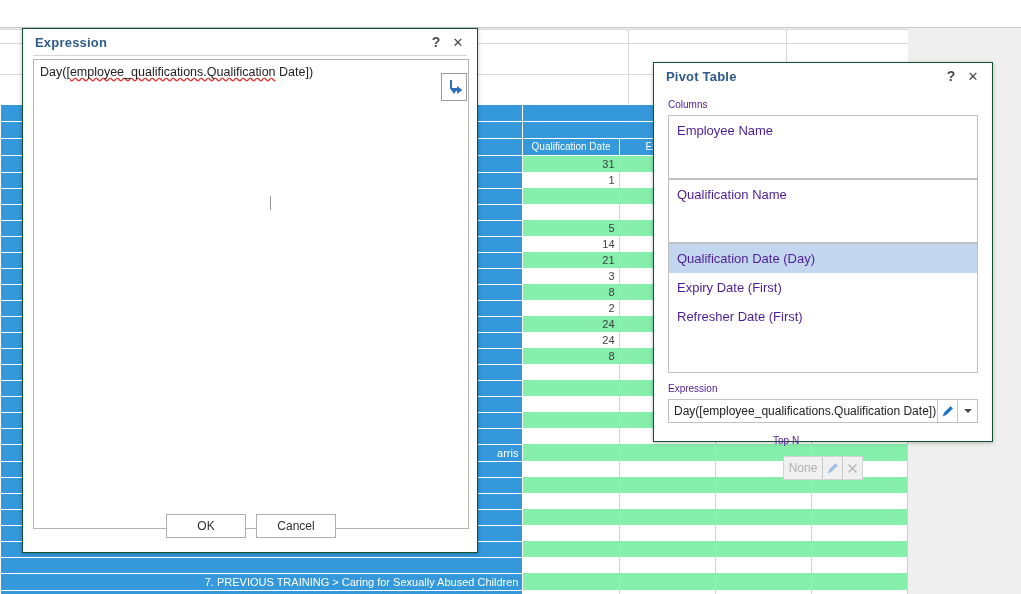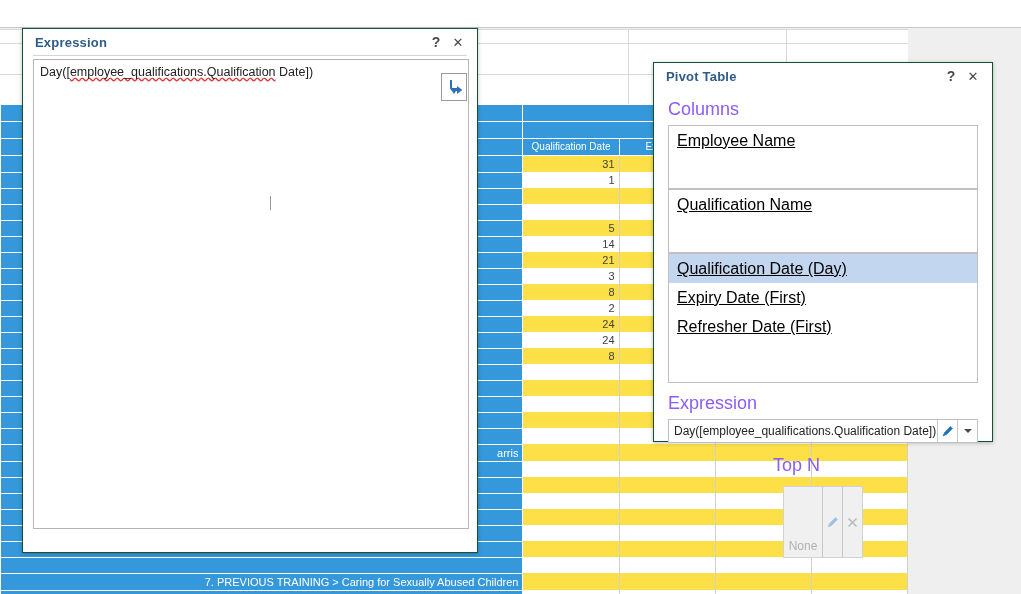--- a/index.html
+++ b/index.html
@@ -95,21 +95,21 @@
     font-size: 11px;
     padding-right: 6px;
   }
   .cellnum {
     text-align: right;
     color: #404040;
     border-left: 1px solid #d0d0d0;
     border-right: 1px solid #d0d0d0;
     font-size: 11px;
   }
-  tr.band-a td.cellnum { background: #fde047; padding-left: 6px; }
+  tr.band-a td.cellnum { background: #86efac; padding-left: 6px; }
   tr.band-b td.cellnum { background: #ffffff; }
 
   .col-rowlabel { width: 500px; }
   .col-data { width: 92px; }
 
   
   .dialog {
     position: absolute;
     background: #ffffff;
     border: 1px solid #14532d;
@@ -198,22 +198,22 @@
     display: flex; align-items: center; justify-content: center;
   }
 
   
   #pivot-dialog {
     left: 653px; top: 62px;
     width: 340px; height: 380px;
   }
   .pt-body { position: relative; padding: 0 14px; }
   .pt-label {
-    font-size: 18px;
-    color: #8b5cf6;
+    font-size: 10px;
+    color: #4c1d95;
     margin: 10px 0 5px 0;
   }
   .pt-label-row {
     display: flex;
     align-items: center;
     justify-content: space-between;
     margin: 10px 0 5px 0;
   }
   .pt-label-row .pt-label { margin: 0; }
   .pt-listbox {
@@ -221,24 +221,23 @@
     background: #ffffff;
     overflow: hidden;
   }
   .pt-listbox.h-col { height: 64px; }
   .pt-listbox.h-row { height: 64px; }
   .pt-listbox.h-sum { height: 130px; }
   .pt-item {
     height: 29px;
     line-height: 29px;
     padding: 0 8px;
-    font-size: 16px;
-    color: #000000;
+    font-size: 13px;
+    color: #4c1d95;
     white-space: nowrap;
-    text-decoration: underline;
   }
   .pt-item.selected { background: #c3d6ef; }
   .icon-btn {
     width: 24px; height: 24px;
     border: 1px solid #9a9a9a;
     background: #ffffff;
     display: flex; align-items: center; justify-content: center;
   }
 
   .pt-field {
@@ -250,21 +249,21 @@
   }
   .pt-field .val {
     flex: 1;
     padding: 0 5px;
     font-size: 12px;
     line-height: 22px;
     color: #232323;
     white-space: nowrap;
     overflow: hidden;
   }
-  .pt-field .val.placeholder { color: #a6a6a6; margin-top: 48px; }
+  .pt-field .val.placeholder { color: #a6a6a6; }
   .pt-field .fbtn {
     width: 20px;
     border-left: 1px solid #c8c8c8;
     display: flex; align-items: center; justify-content: center;
     background: #ffffff;
   }
   .pt-field.disabled { background: #f0f0f0; border-color: #d2d2d2; }
   .pt-field.disabled .val.placeholder { color: #b0b0b0; }
   .pt-field.disabled .fbtn { background: #f0f0f0; }
 
@@ -542,20 +541,24 @@
     </div>
 
     <div class="expr-insert-btn">
       <svg width="16" height="18" viewBox="0 0 16 18" aria-hidden="true">
         <path d="M5 2 L5 9 Q5 12 8 12 L11 12" stroke="#2f6fb5" stroke-width="2" fill="none"></path>
         <polygon points="11,6.5 15,12 7,12" fill="#2f6fb5" transform="rotate(90 11 12)"></polygon>
         <polygon points="8,16 4,10 12,10" fill="#2f6fb5"></polygon>
       </svg>
     </div>
 
+    <div class="expr-buttons">
+      <div class="btn-flat">OK</div>
+      <div class="btn-flat">Cancel</div>
+    </div>
   </div>
 
   <div class="dialog" id="pivot-dialog">
     <div class="dlg-title">
       <span class="dlg-title-text">Pivot Table</span>
       <span class="dlg-btn help">?</span>
       <span class="dlg-btn">✕</span>
     </div>
 
     <div class="pt-body">

